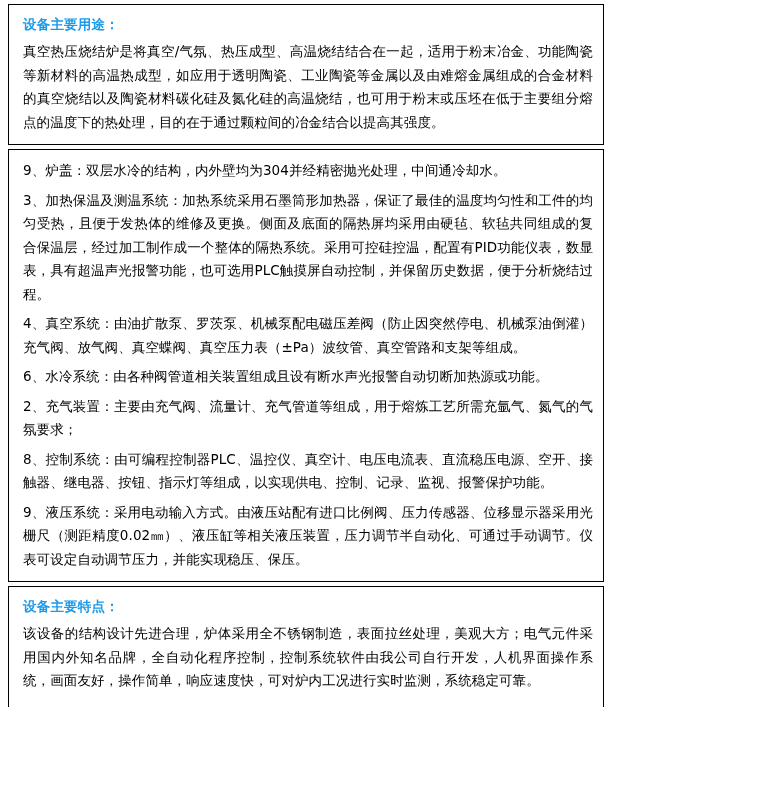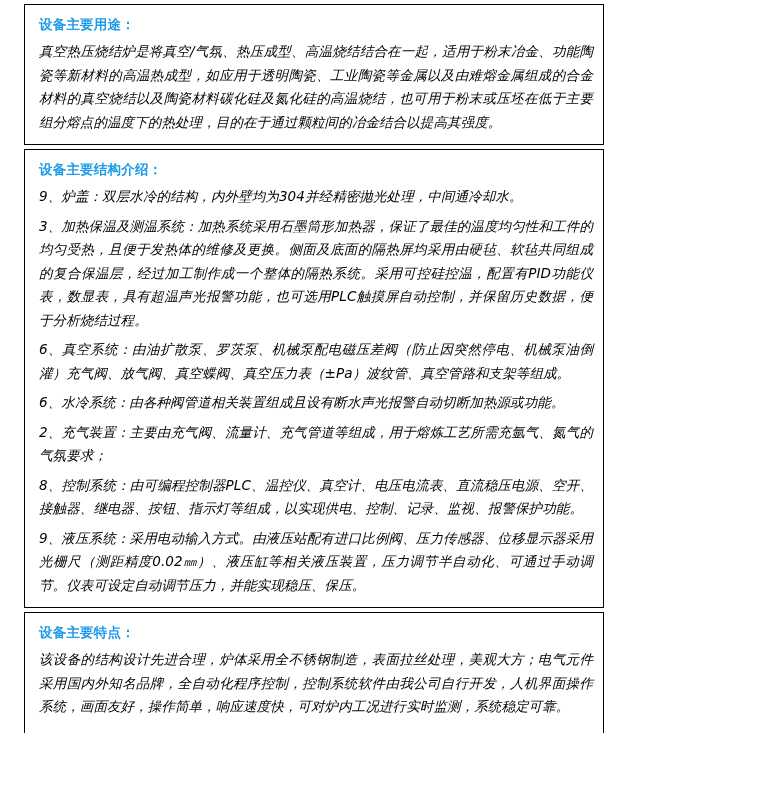--- a/index.html
+++ b/index.html
@@ -10,21 +10,21 @@
   }
   body {
     width: 764px;
     font-family: "DejaVu Sans", "Liberation Sans", sans-serif;
     color: #000000;
     -webkit-font-smoothing: none;
   }
   .page {
     width: 612px;
     box-sizing: border-box;
-    padding: 4px 8px 0 24px;
+    padding: 4px 8px 0 8px;
   }
   .section {
     border: 1px solid #000000;
     box-sizing: border-box;
     padding: 9px 10px 10px 10px;
     background: #ffffff;
   }
   .section + .section {
     margin-top: 4px;
   }
@@ -41,44 +41,42 @@
     margin: 0 0 6px 4px;
   }
   .para {
     font-size: 13.5px;
     line-height: 23.5px;
     margin: 0 0 2px 4px;
     text-align: justify;
     text-justify: inter-ideograph;
     word-break: break-all;
     letter-spacing: 0.1px;
-    font-style: italic;
   }
   .para.gap {
     margin-bottom: 6px;
   }
   .section .para:last-child {
     margin-bottom: 0;
   }
 </style>
 </head>
 <body>
 
 <div class="page">
 
   <div class="section">
     <div class="heading">设备主要用途：</div>
     <p class="para">真空热压烧结炉是将真空/气氛、热压成型、高温烧结结合在一起，适用于粉末冶金、功能陶瓷等新材料的高温热成型，如应用于透明陶瓷、工业陶瓷等金属以及由难熔金属组成的合金材料的真空烧结以及陶瓷材料碳化硅及氮化硅的高温烧结，也可用于粉末或压坯在低于主要组分熔点的温度下的热处理，目的在于通过颗粒间的冶金结合以提高其强度。</p>
   </div>
 
   <div class="section">
-    <div class="heading">设备主要结构介绍：</div>
     <p class="para gap">9、炉盖：双层水冷的结构，内外壁均为304并经精密抛光处理，中间通冷却水。</p>
     <p class="para gap">3、加热保温及测温系统：加热系统采用石墨筒形加热器，保证了最佳的温度均匀性和工件的均匀受热，且便于发热体的维修及更换。侧面及底面的隔热屏均采用由硬毡、软毡共同组成的复合保温层，经过加工制作成一个整体的隔热系统。采用可控硅控温，配置有PID功能仪表，数显表，具有超温声光报警功能，也可选用PLC触摸屏自动控制，并保留历史数据，便于分析烧结过程。</p>
-    <p class="para gap">6、真空系统：由油扩散泵、罗茨泵、机械泵配电磁压差阀（防止因突然停电、机械泵油倒灌）充气阀、放气阀、真空蝶阀、真空压力表（±Pa）波纹管、真空管路和支架等组成。</p>
+    <p class="para gap">4、真空系统：由油扩散泵、罗茨泵、机械泵配电磁压差阀（防止因突然停电、机械泵油倒灌）充气阀、放气阀、真空蝶阀、真空压力表（±Pa）波纹管、真空管路和支架等组成。</p>
     <p class="para gap">6、水冷系统：由各种阀管道相关装置组成且设有断水声光报警自动切断加热源或功能。</p>
     <p class="para gap">2、充气装置：主要由充气阀、流量计、充气管道等组成，用于熔炼工艺所需充氩气、氮气的气氛要求；</p>
     <p class="para gap">8、控制系统：由可编程控制器PLC、温控仪、真空计、电压电流表、直流稳压电源、空开、接触器、继电器、按钮、指示灯等组成，以实现供电、控制、记录、监视、报警保护功能。</p>
     <p class="para">9、液压系统：采用电动输入方式。由液压站配有进口比例阀、压力传感器、位移显示器采用光栅尺（测距精度0.02㎜）、液压缸等相关液压装置，压力调节半自动化、可通过手动调节。仪表可设定自动调节压力，并能实现稳压、保压。</p>
   </div>
 
   <div class="section last">
     <div class="heading">设备主要特点：</div>
     <p class="para">该设备的结构设计先进合理，炉体采用全不锈钢制造，表面拉丝处理，美观大方；电气元件采用国内外知名品牌，全自动化程序控制，控制系统软件由我公司自行开发，人机界面操作系统，画面友好，操作简单，响应速度快，可对炉内工况进行实时监测，系统稳定可靠。</p>
   </div>

